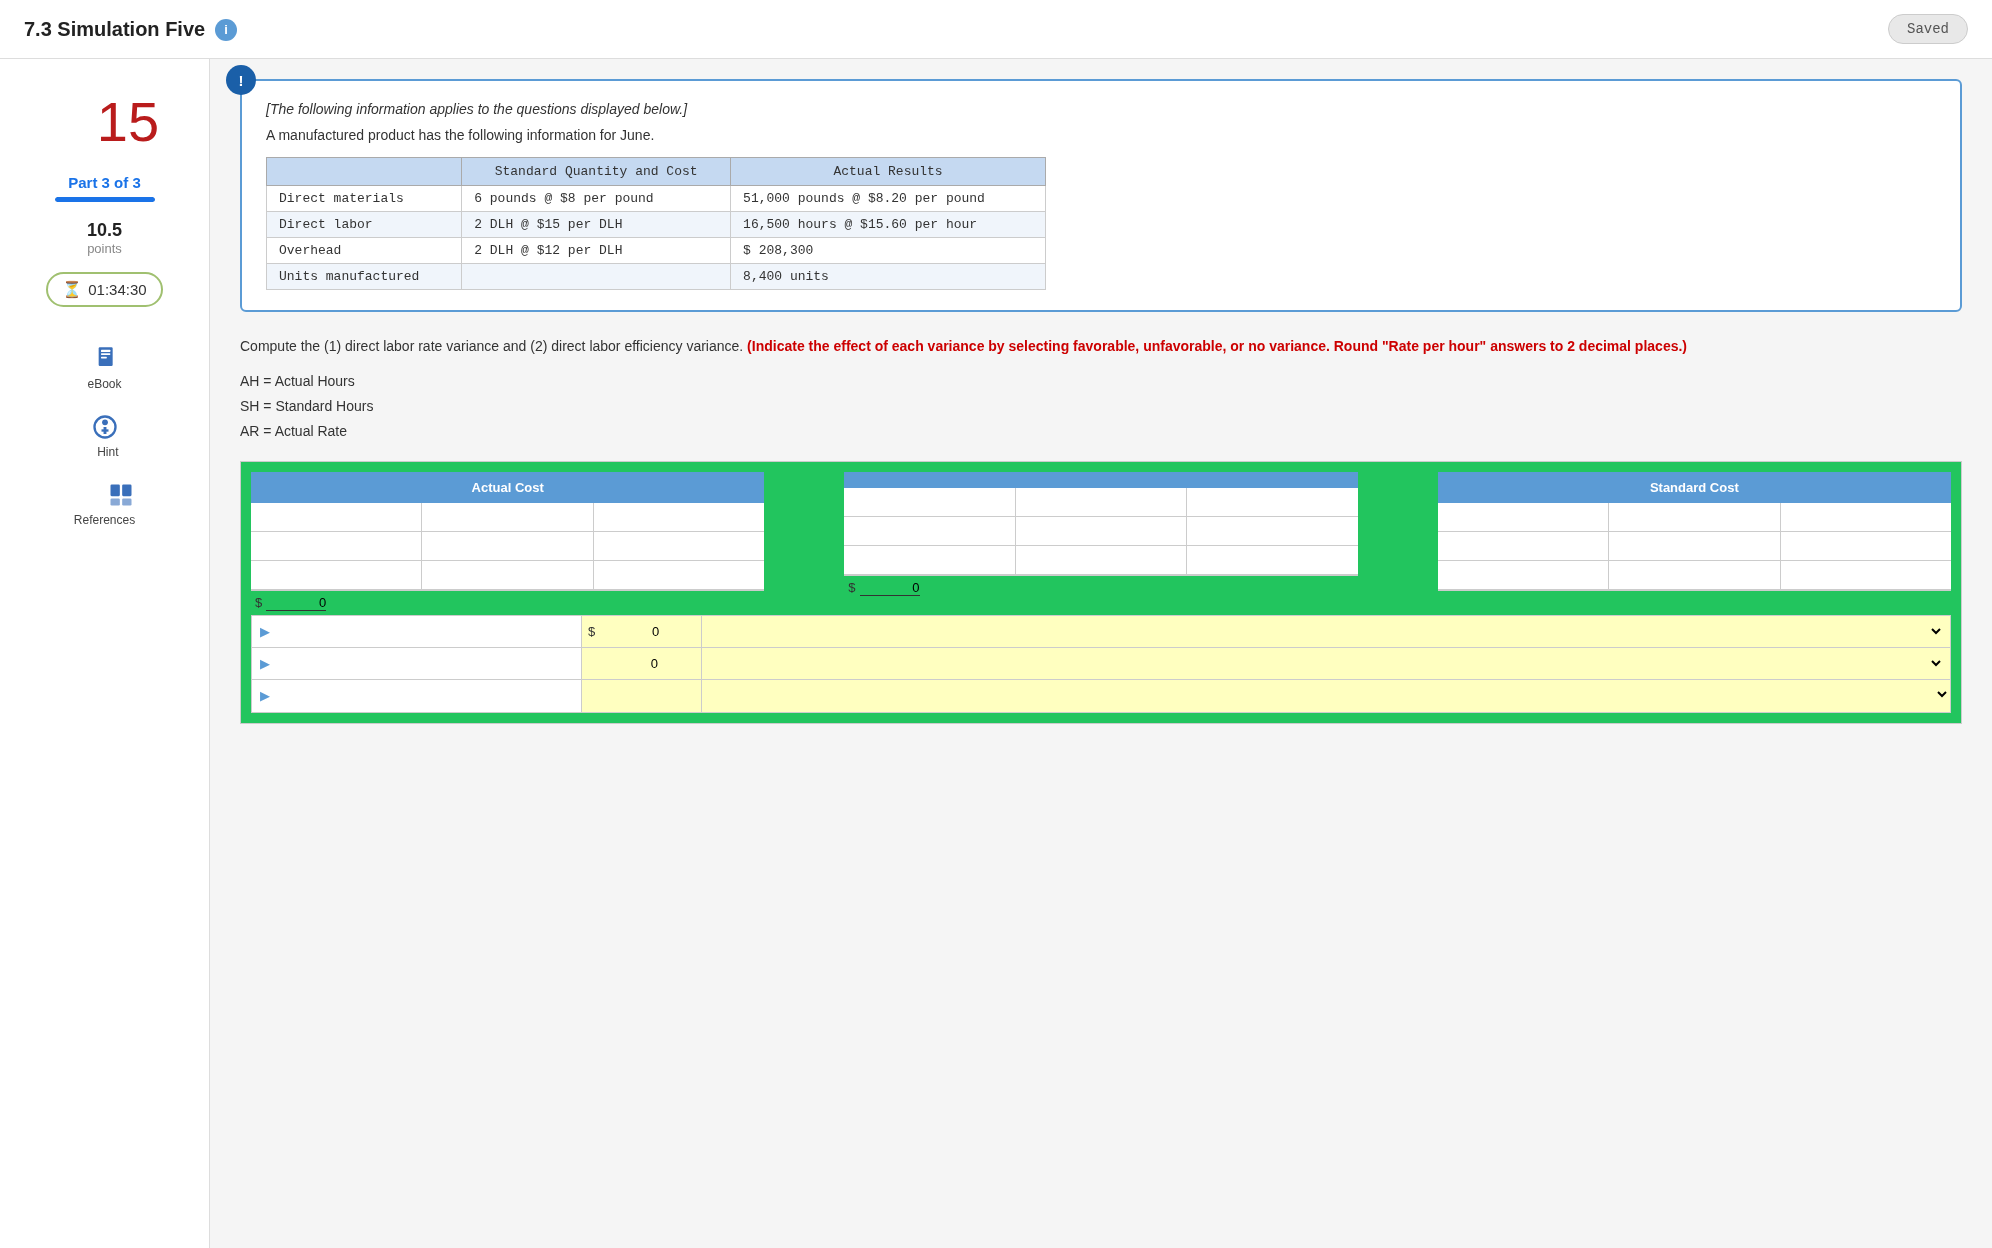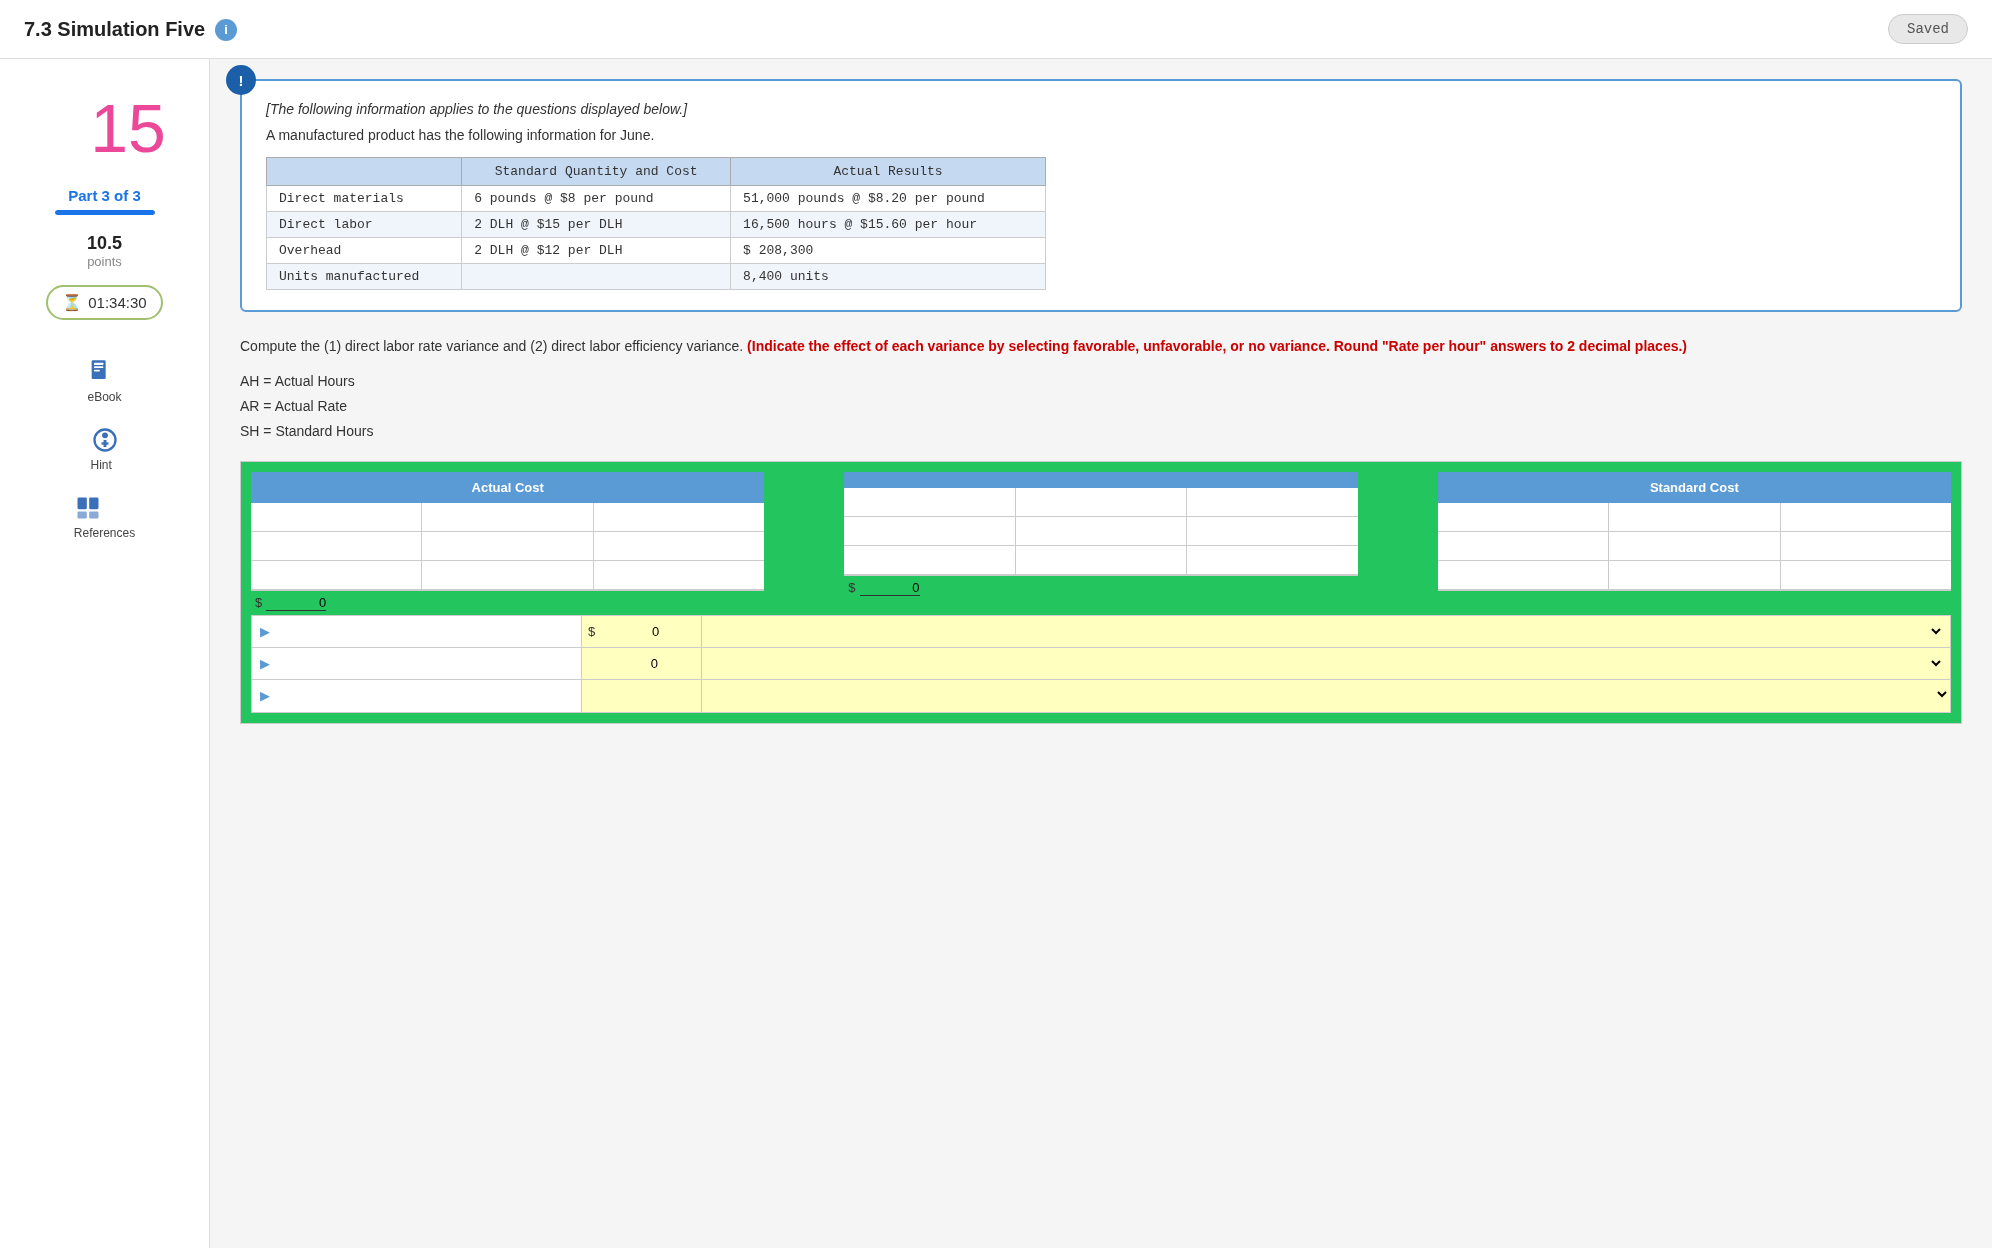--- a/index.html
+++ b/index.html
@@ -21,21 +21,21 @@
       padding: 6px 18px; font-size: 14px; color: #555; cursor: default; font-family: Liberation Mono, monospace;
     }
 
     .main-layout { display: flex; min-height: calc(100vh - 55px); }
 
     .sidebar {
       width: 210px; min-width: 210px; background: #fff; border-right: 1px solid #ddd;
       padding: 20px 0; display: flex; flex-direction: column; align-items: center; gap: 0;
     }
     .question-num {
-      font-size: 68px; font-weight: 300; color: #ec4899; margin-bottom: 20px; margin-top: 10px; margin-left: 47px;
+      font-size: 56px; font-weight: 300; color: #b91c1c; margin-bottom: 20px; margin-top: 10px; margin-left: 47px;
     }
     .part-label { font-size: 15px; margin-bottom: 6px; }
     .part-label span { color: #1a73e8; font-weight: bold; }
     .part-progress {
       width: 100px; height: 5px; background: #ddd; border-radius: 3px; overflow: hidden; margin-bottom: 18px;
     }
     .part-progress-fill { height: 100%; background: #1a73e8; border-radius: 3px; }
     .points-val { font-size: 18px; font-weight: bold; color: #222; }
     .points-label { font-size: 13px; color: #888; margin-bottom: 16px; }
     .timer-box {
@@ -43,21 +43,21 @@
       display: flex; align-items: center; gap: 6px; font-size: 15px; color: #333;
       margin-bottom: 28px;
     }
     .timer-icon { color: #8b8; font-size: 16px; }
 
     .sidebar-icon-group {
       display: flex; flex-direction: column; align-items: center; gap: 22px;
       margin-top: 10px;
     }
     .sidebar-icon-item {
-      display: flex; flex-direction: column; align-items: flex-start; gap: 4px;
+      display: flex; flex-direction: column; align-items: flex-end; gap: 4px;
       cursor: pointer; color: #444; font-size: 12px;
     }
     .sidebar-icon-item svg { width: 28px; height: 28px; }
 
     .content-area {
       flex: 1; padding: 20px 30px; overflow-y: auto; background: #f5f5f5;
     }
 
     .info-box {
       border: 2px solid #5b9bd5; border-radius: 6px; background: #fff;
@@ -276,22 +276,22 @@
       </table>
     </div>
 
     <div class="question-text">
       <span>Compute the (1) direct labor rate variance and (2) direct labor efficiency variance.</span>
       <span class="question-bold">(Indicate the effect of each variance by selecting favorable, unfavorable, or no variance. Round "Rate per hour" answers to 2 decimal places.)</span>
     </div>
 
     <div class="abbrev-list">
       <div>AH = Actual Hours</div>
+      <div>SH = Standard Hours</div>
       <div>AR = Actual Rate</div>
-      <div>SH = Standard Hours</div>
     </div>
 
     <div class="variance-outer">
 
       <div class="var-top-row">
 
         <div class="var-block">
           <div class="var-block-header">Actual Cost</div>
           <div class="var-block-inputs">
             <div class="var-row">

